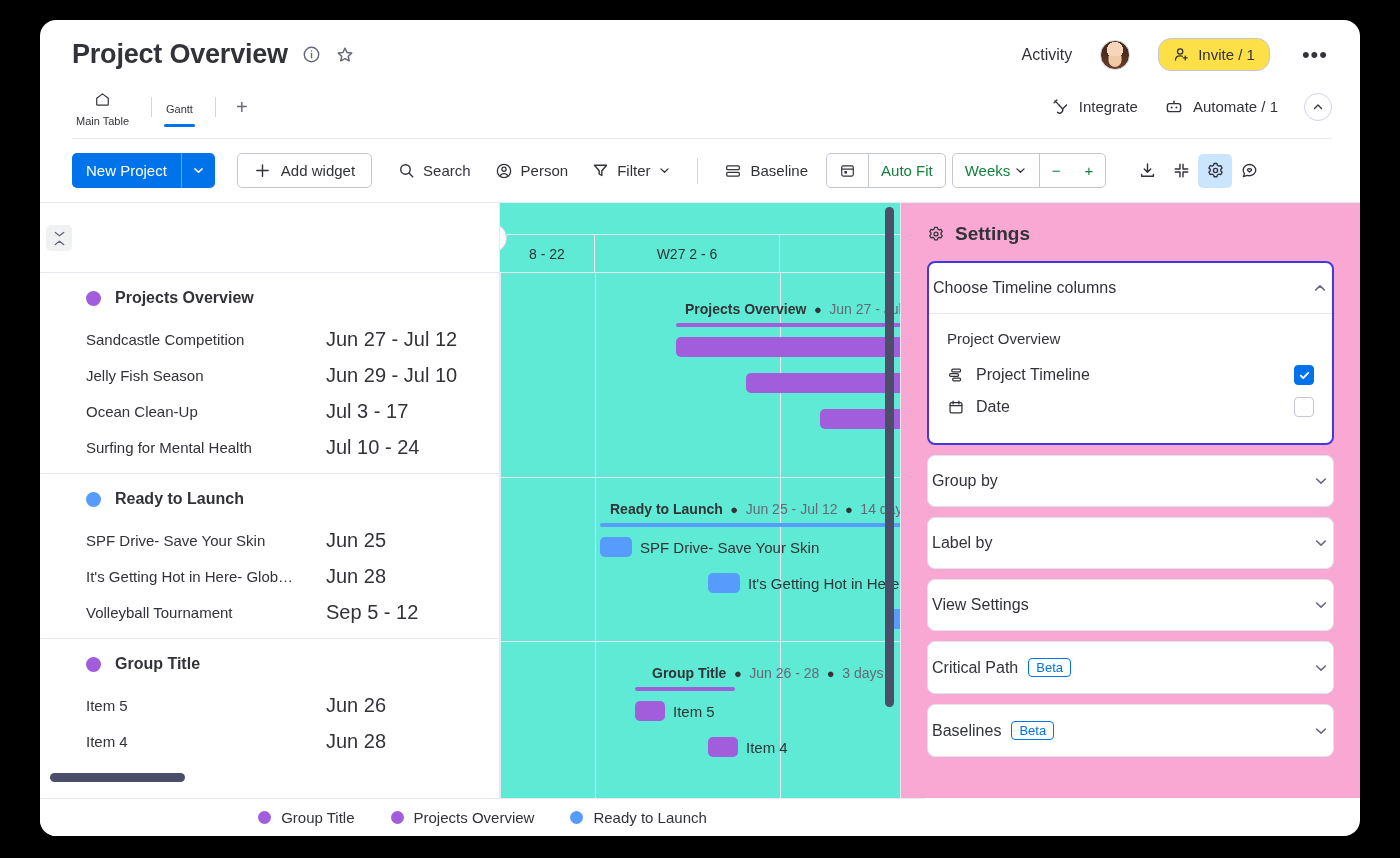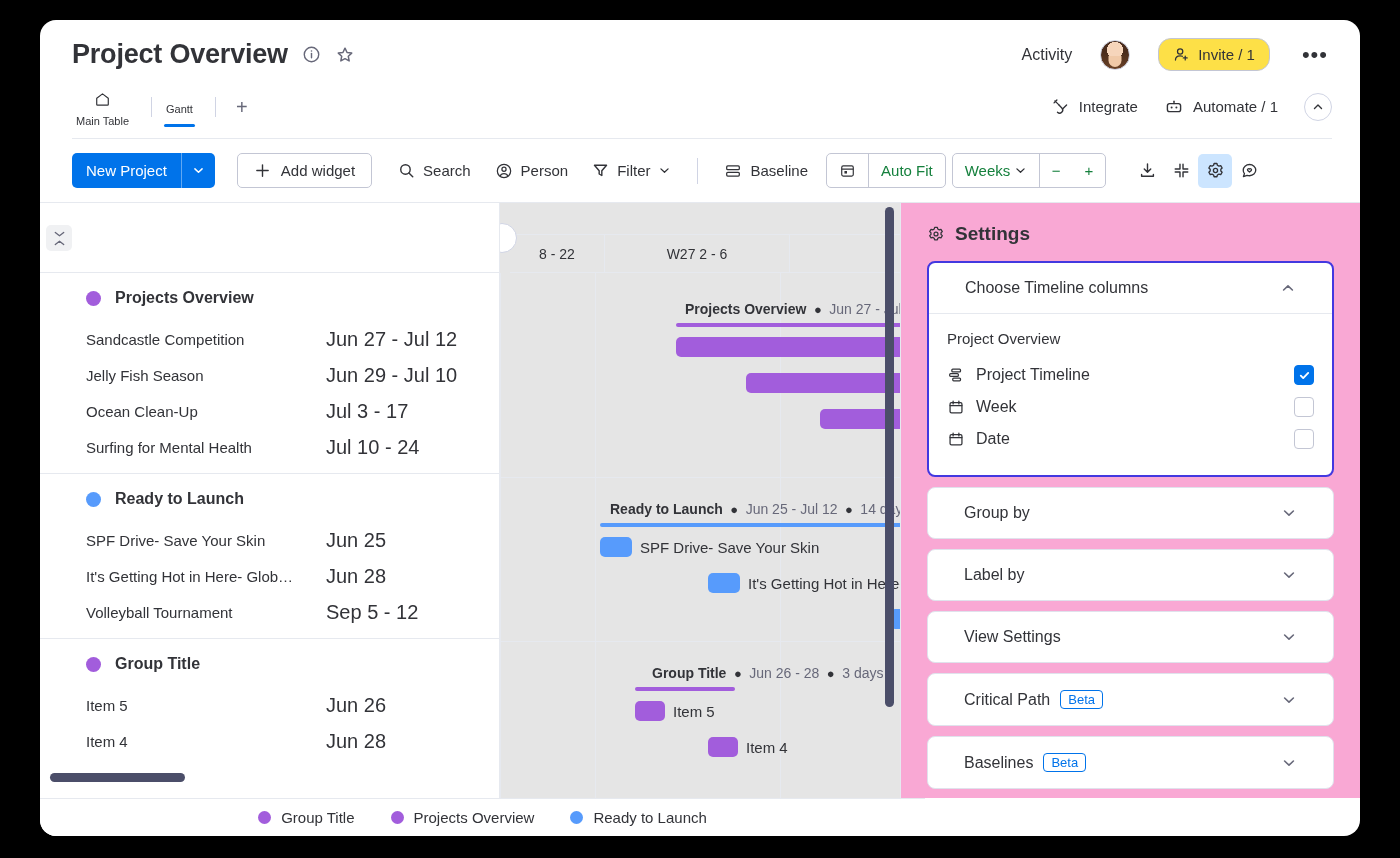--- a/index.html
+++ b/index.html
@@ -171,21 +171,21 @@
     padding-right: 14px;
   }
   .row-date { font-size: 20px; color: #323338; }
   .grp-sep { height: 1px; background: #e6e9ef; margin: 8px 0 0; }
   .hscroll {
     position: absolute; left: 10px; bottom: 16px;
     width: 135px; height: 9px; border-radius: 5px; background: #4b4e69;
   }
 
   
-  .gantt { flex: 1 1 auto; position: relative; overflow: hidden; background: #e5e5e5; padding-left: 10px; }
+  .gantt { flex: 1 1 auto; position: relative; overflow: hidden; background: #5eead4; }
   .gantt-head { height: 70px; position: relative; border-bottom: 1px solid #e6e9ef; }
   .gantt-backbtn {
     position: absolute; left: -23px; top: 20px;
     width: 30px; height: 30px; border-radius: 50%;
     background: #fff; border: 1px solid #d0d4e4;
     display: flex; align-items: center; justify-content: center;
     cursor: pointer; z-index: 6; color: #323338;
   }
   .weeks { position: absolute; left: 0; right: 0; bottom: 0; height: 38px; display: flex;
            border-top: 1px solid #e6e9ef; }
@@ -221,21 +221,21 @@
   .set-title {
     display: flex; align-items: center; gap: 10px;
     font-size: 19px; font-weight: 700; color: #323338; margin-bottom: 16px;
   }
   .card {
     border: 1px solid #e0e2ec; border-radius: 8px; margin-bottom: 10px; background: #fff;
   }
   .card.hl { border: 2px solid #4338e0; }
   .card-head {
     display: flex; align-items: center;
-    padding: 16px 36px; font-size: 16px; color: #323338; cursor: pointer;
+    padding: 16px 4px; font-size: 16px; color: #323338; cursor: pointer;
   }
   .card-head .chev { margin-left: auto; color: #676879; }
   .beta {
     border: 1px solid #0073ea; color: #0073ea; font-size: 13px;
     border-radius: 4px; padding: 1px 7px; margin-left: 10px;
   }
   .card.hl .card-head { border-bottom: 1px solid #e6e9ef; }
   .card-body { padding: 16px 18px 20px; }
   .sub-title { font-size: 15px; color: #323338; margin-bottom: 12px; }
   .opt {
@@ -639,30 +639,20 @@
               </svg>
             </span>
             <span>Project Timeline</span>
             <span class="cb on">
               <svg width="13" height="13" viewBox="0 0 14 14" fill="none" stroke="#fff" stroke-width="2" stroke-linecap="round" stroke-linejoin="round">
                     <path d="M3 7.2l2.6 2.6L11 4.2"></path>
                   </svg>
             </span>
           </div>
 
-          <div class="opt">
-            <span>
-              <svg width="18" height="18" viewBox="0 0 20 20" fill="none" stroke="#323338" stroke-width="1.4" stroke-linejoin="round">
-                    <rect x="3.4" y="5.2" width="13.2" height="11.4" rx="1.6"></rect>
-                    <path d="M3.4 8.4h13.2M6.8 3.4v3.2M13.2 3.4v3.2" stroke-linecap="round"></path>
-                  </svg>
-            </span>
-            <span>Week</span>
-            <span class="cb"></span>
-          </div>
 
           <div class="opt">
             <span>
               <svg width="18" height="18" viewBox="0 0 20 20" fill="none" stroke="#323338" stroke-width="1.4" stroke-linejoin="round">
                     <rect x="3.4" y="5.2" width="13.2" height="11.4" rx="1.6"></rect>
                     <path d="M3.4 8.4h13.2M6.8 3.4v3.2M13.2 3.4v3.2" stroke-linecap="round"></path>
                   </svg>
             </span>
             <span>Date</span>
             <span class="cb"></span>

